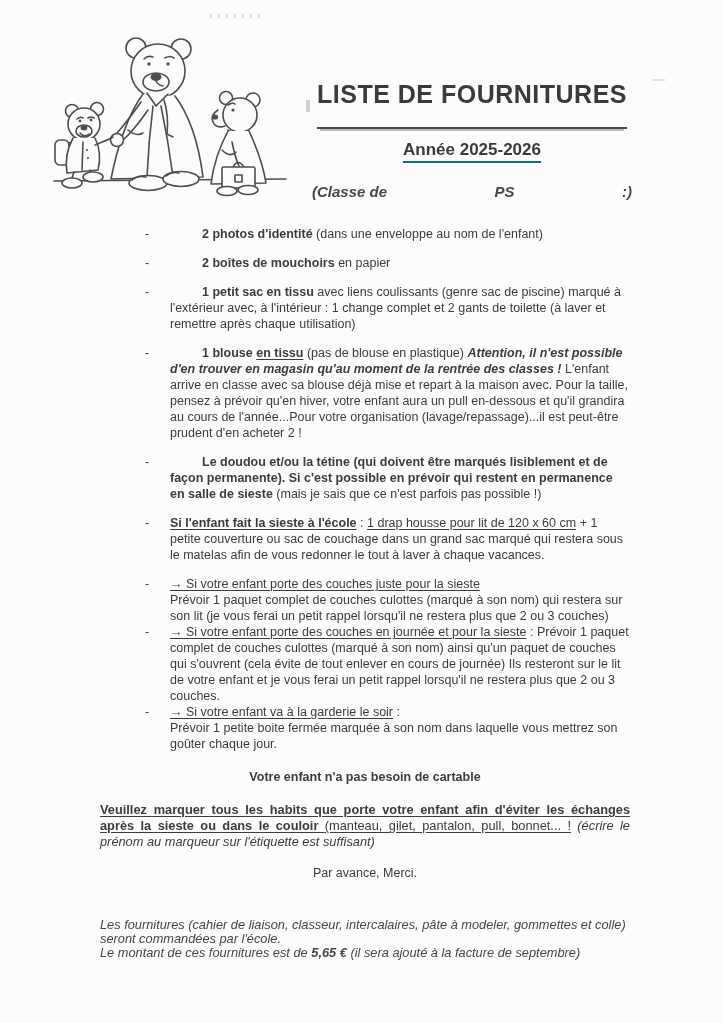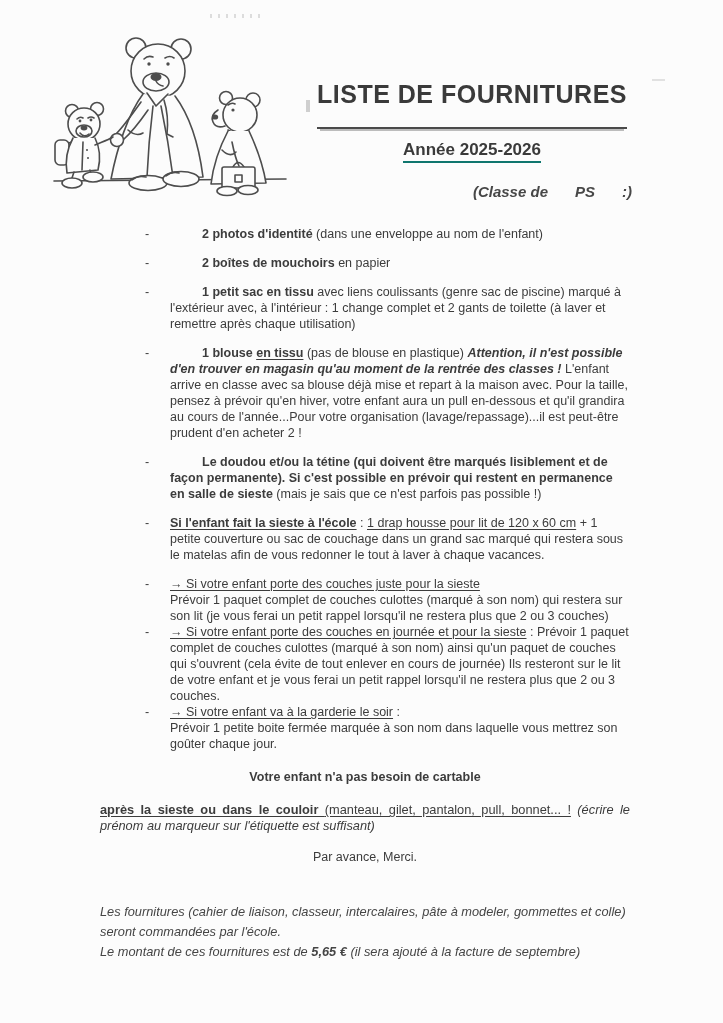--- a/index.html
+++ b/index.html
@@ -18,42 +18,42 @@
     border-bottom:2.5px solid #4a4a4a;padding-bottom:18px;
     box-shadow:0 5px 0 -3px rgba(110,110,110,.45);
   }
   .sub-row{margin-top:11px;}
   .subtitle{
     display:inline-block;font-size:17px;font-weight:700;color:#3a3a3a;
     border-bottom:2px solid #0f766e;padding-bottom:1px;
   }
   .classe-line{
     margin-top:20px;font-size:15px;font-weight:700;font-style:italic;color:#474747;
-    display:flex;justify-content:flex-end;gap:27px;
+    display:flex;justify-content:space-between;gap:27px;
   }
   
   .body{position:absolute;left:100px;top:226px;width:530px;font-size:12.5px;line-height:16px;}
   .li{display:flex;margin-top:13px;padding-left:45px;}
   .li.tight{margin-top:0;}
   .li:first-child{margin-top:0;}
   .dash{flex:none;width:25px;}
   .txt{flex:1;white-space:pre-wrap;}
   
   .s-r{}
   .s-b{font-weight:700;margin-left:32px;}
   .s-i{font-style:italic;}
   .s-bi{font-weight:700;font-style:italic;}
   .s-u{text-decoration:underline;text-underline-offset:2px;}
   .s-bu{font-weight:700;text-decoration:underline;text-underline-offset:2px;}
   .center-note{margin-top:17px;text-align:center;font-weight:700;}
   .marking{margin-top:17px;font-size:12.8px;}
   .jline{text-align:justify;text-align-last:justify;}
   .jline:last-child{text-align-last:left;}
   .thanks{margin-top:15px;text-align:center;}
-  .footer{margin-top:37px;font-style:italic;white-space:pre-wrap;font-size:12.8px;line-height:20px;color:#454545;}
+  .footer{margin-top:37px;font-style:italic;white-space:pre-wrap;font-size:12.8px;line-height:14px;color:#454545;}
   
   .noise-top{position:absolute;left:210px;top:14px;width:54px;height:4px;opacity:.5;
     background:repeating-linear-gradient(90deg,#bdbdbd 0 2px,transparent 2px 8px);}
   .noise-mark{position:absolute;left:306px;top:100px;width:4px;height:12px;background:#9a9a9a;opacity:.45;}
   .noise-right{position:absolute;left:652px;top:79px;width:13px;height:2px;background:#cfcfcf;opacity:.6;}
 </style>
 </head>
 <body>
 
 <div class="page">
@@ -178,20 +178,21 @@
           <span class="txt"><span class="s-u">→ Si votre enfant porte des couches en journée et pour la sieste</span><span class="s-r"> : Prévoir 1 paquet complet de couches culottes (marqué à son nom) ainsi qu'un paquet de couches qui s'ouvrent (cela évite de tout enlever en cours de journée) Ils resteront sur le lit de votre enfant et je vous ferai un petit rappel lorsqu'il ne restera plus que 2 ou 3 couches.</span></span>
         </div>
         <div class="li tight">
           <span class="dash">-</span>
           <span class="txt"><span class="s-u">→ Si votre enfant va à la garderie le soir</span><span class="s-r"> :
 Prévoir 1 petite boite fermée marquée à son nom dans laquelle vous mettrez son goûter chaque jour.</span></span>
         </div>
       </div>
     <div class="center-note">Votre enfant n'a pas besoin de cartable</div>
     <div id="marking" class="marking">
+        <div class="jline"><span class="s-bu">Veuillez marquer tous les habits que porte votre enfant afin d'éviter les échanges</span></div>
         <div class="jline"><span class="s-bu">après la sieste ou dans le couloir </span><span class="s-u">(manteau, gilet, pantalon, pull, bonnet... !</span><span class="s-r"> </span><span class="s-i">(écrire le</span></div>
         <div class="jline"><span class="s-i">prénom au marqueur sur l'étiquette est suffisant)</span></div>
       </div>
     <div class="thanks">Par avance, Merci.</div>
     <div class="footer"><span class="s-i">Les fournitures (cahier de liaison, classeur, intercalaires, pâte à modeler, gommettes et colle)
 seront commandées par l'école.
 Le montant de ces fournitures est de </span><span class="s-bi">5,65 €</span><span class="s-i"> (il sera ajouté à la facture de septembre)</span></div>
   </div>
 
 </div>

